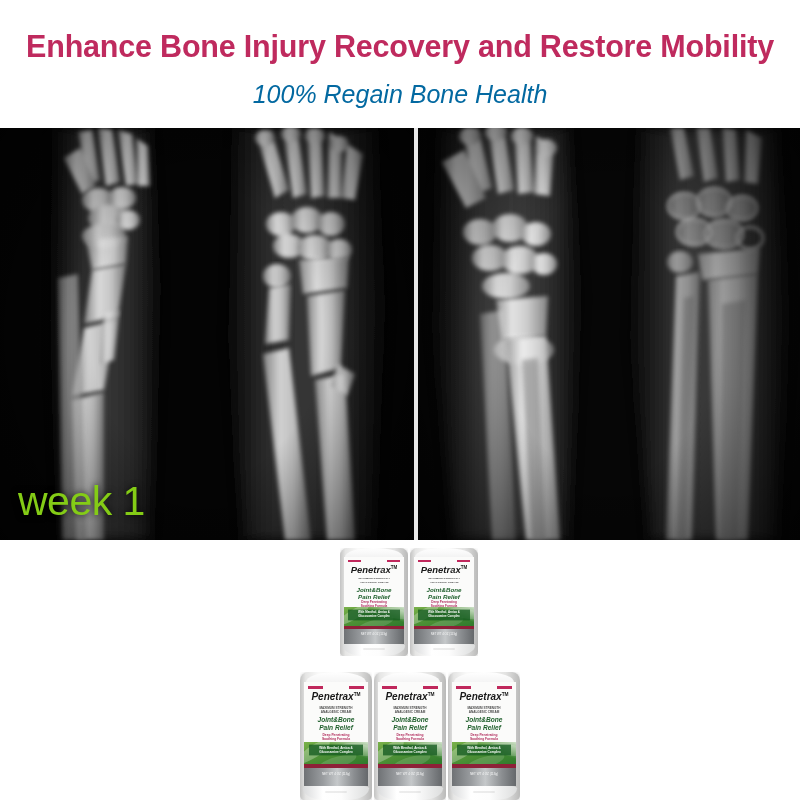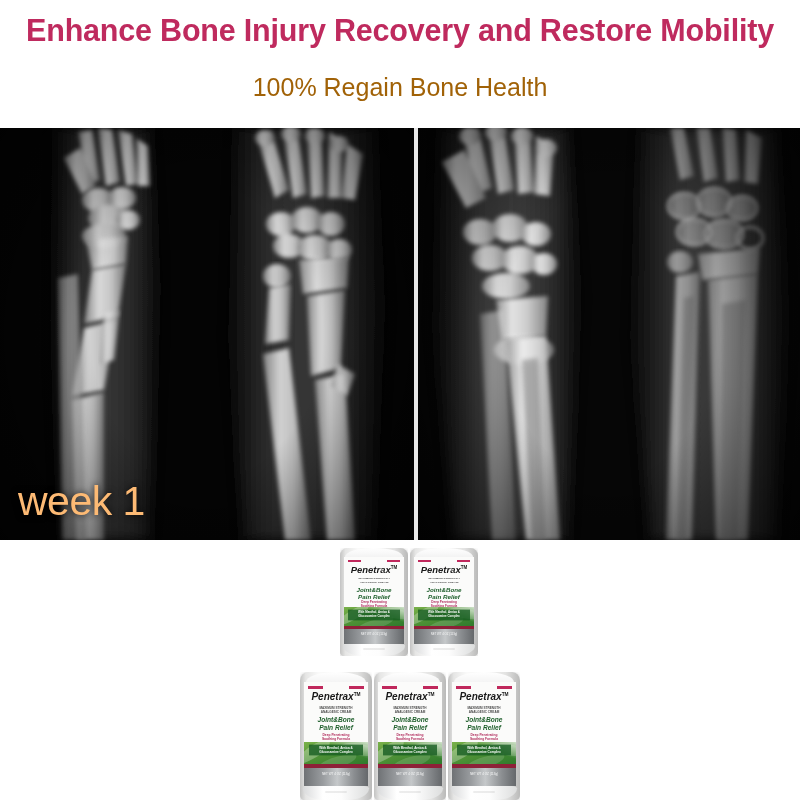--- a/index.html
+++ b/index.html
@@ -19,36 +19,37 @@
   #header {
     position: absolute;
     left: 0; top: 0;
     width: 800px;
     height: 128px;
     background: #ffffff;
     text-align: center;
   }
   #headline {
     margin: 0;
-    padding-top: 14px;
+    padding-top: 30px;
     font-size: 30.5px;
     font-weight: bold;
     letter-spacing: -0.2px;
     color: #bf2a5e;
     line-height: 1.1;
     white-space: nowrap;
   }
   #subheadline {
-    margin: 17px;
+    margin: 8px;
     padding-top: 9px;
     font-size: 25px;
     font-weight: normal;
-    color: #a16207;
+    color: #0369a1;
     line-height: 1.1;
     white-space: nowrap;
+    font-style: italic;
   }
 
   
   #xray-band {
     position: absolute;
     left: 0; top: 128px;
     width: 800px;
     height: 412px;
     background: #000000;
     overflow: hidden;
@@ -78,21 +79,21 @@
     inset: 0;
     pointer-events: none;
     background:
       radial-gradient(ellipse 70% 85% at 50% 50%, rgba(0,0,0,0) 40%, rgba(0,0,0,0.75) 100%);
   }
 
   .week-label {
     position: absolute;
     bottom: 18px;
     left: 18px;
-    color: #fdba74;
+    color: #84cc16;
     font-size: 41px;
     font-weight: normal;
     line-height: 1;
     letter-spacing: -0.5px;
     text-shadow: 0 0 7px rgba(0,0,0,0.85);
     z-index: 6;
   }
 
   
   #product-area {

